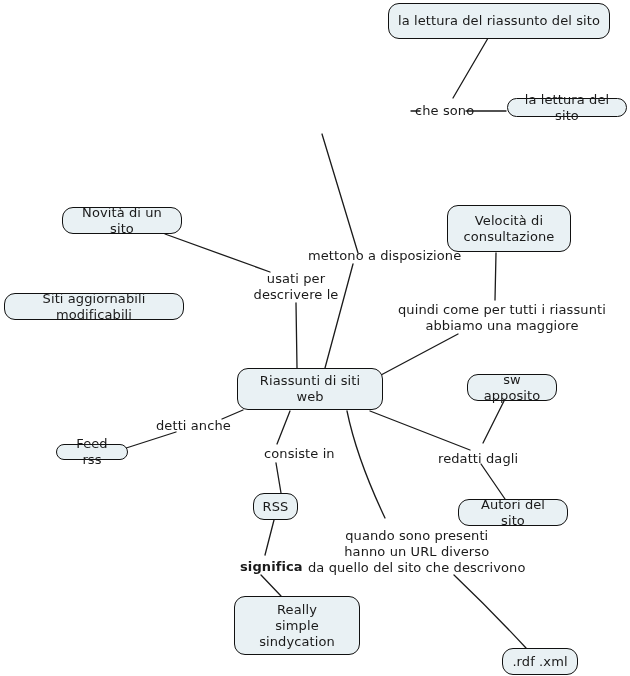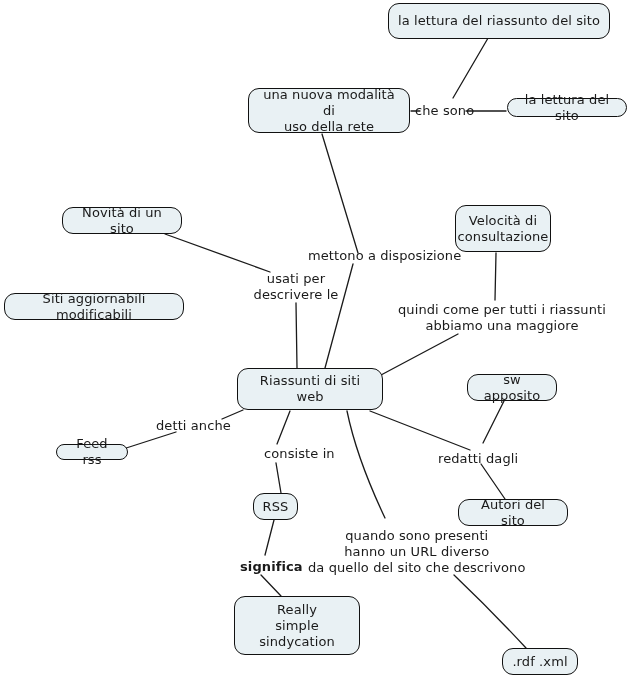--- a/index.html
+++ b/index.html
@@ -99,28 +99,26 @@
       <line x1="481" y1="464" x2="505" y2="499"></line>
 
       <path d="M 347,411 C 354,445 367,480 385,518"></path>
 
       <path d="M 454,575 C 476,596 502,622 526,648"></path>
     </g>
   </svg>
 
   <div class="node" style="left:388px; top:3px; width:222px; height:36px;">la lettura del riassunto del sito</div>
 
-  <div class="node" style="left:248px; top:88px; width:162px; height:45px;">una nuova modalità di
-uso della rete</div>
 
   <div class="node" style="left:507px; top:98px; width:120px; height:19px;">la lettura del sito</div>
 
   <div class="node" style="left:62px; top:207px; width:120px; height:27px;">Novità di un sito</div>
 
-  <div class="node" style="left:447px; top:205px; width:96px; height:47px;margin-left:8px;">Velocità di
+  <div class="node" style="left:447px; top:205px; width:124px; height:47px;">Velocità di
 consultazione</div>
 
   <div class="node" style="left:4px; top:293px; width:180px; height:27px;">Siti aggiornabili modificabili</div>
 
   <div class="node" style="left:237px; top:368px; width:146px; height:42px;">Riassunti di siti  web</div>
 
   <div class="node" style="left:467px; top:374px; width:90px; height:27px;">sw apposito</div>
 
   <div class="node" style="left:48px; top:444px; width:72px; height:16px;margin-left:8px;">Feed rss</div>
 

